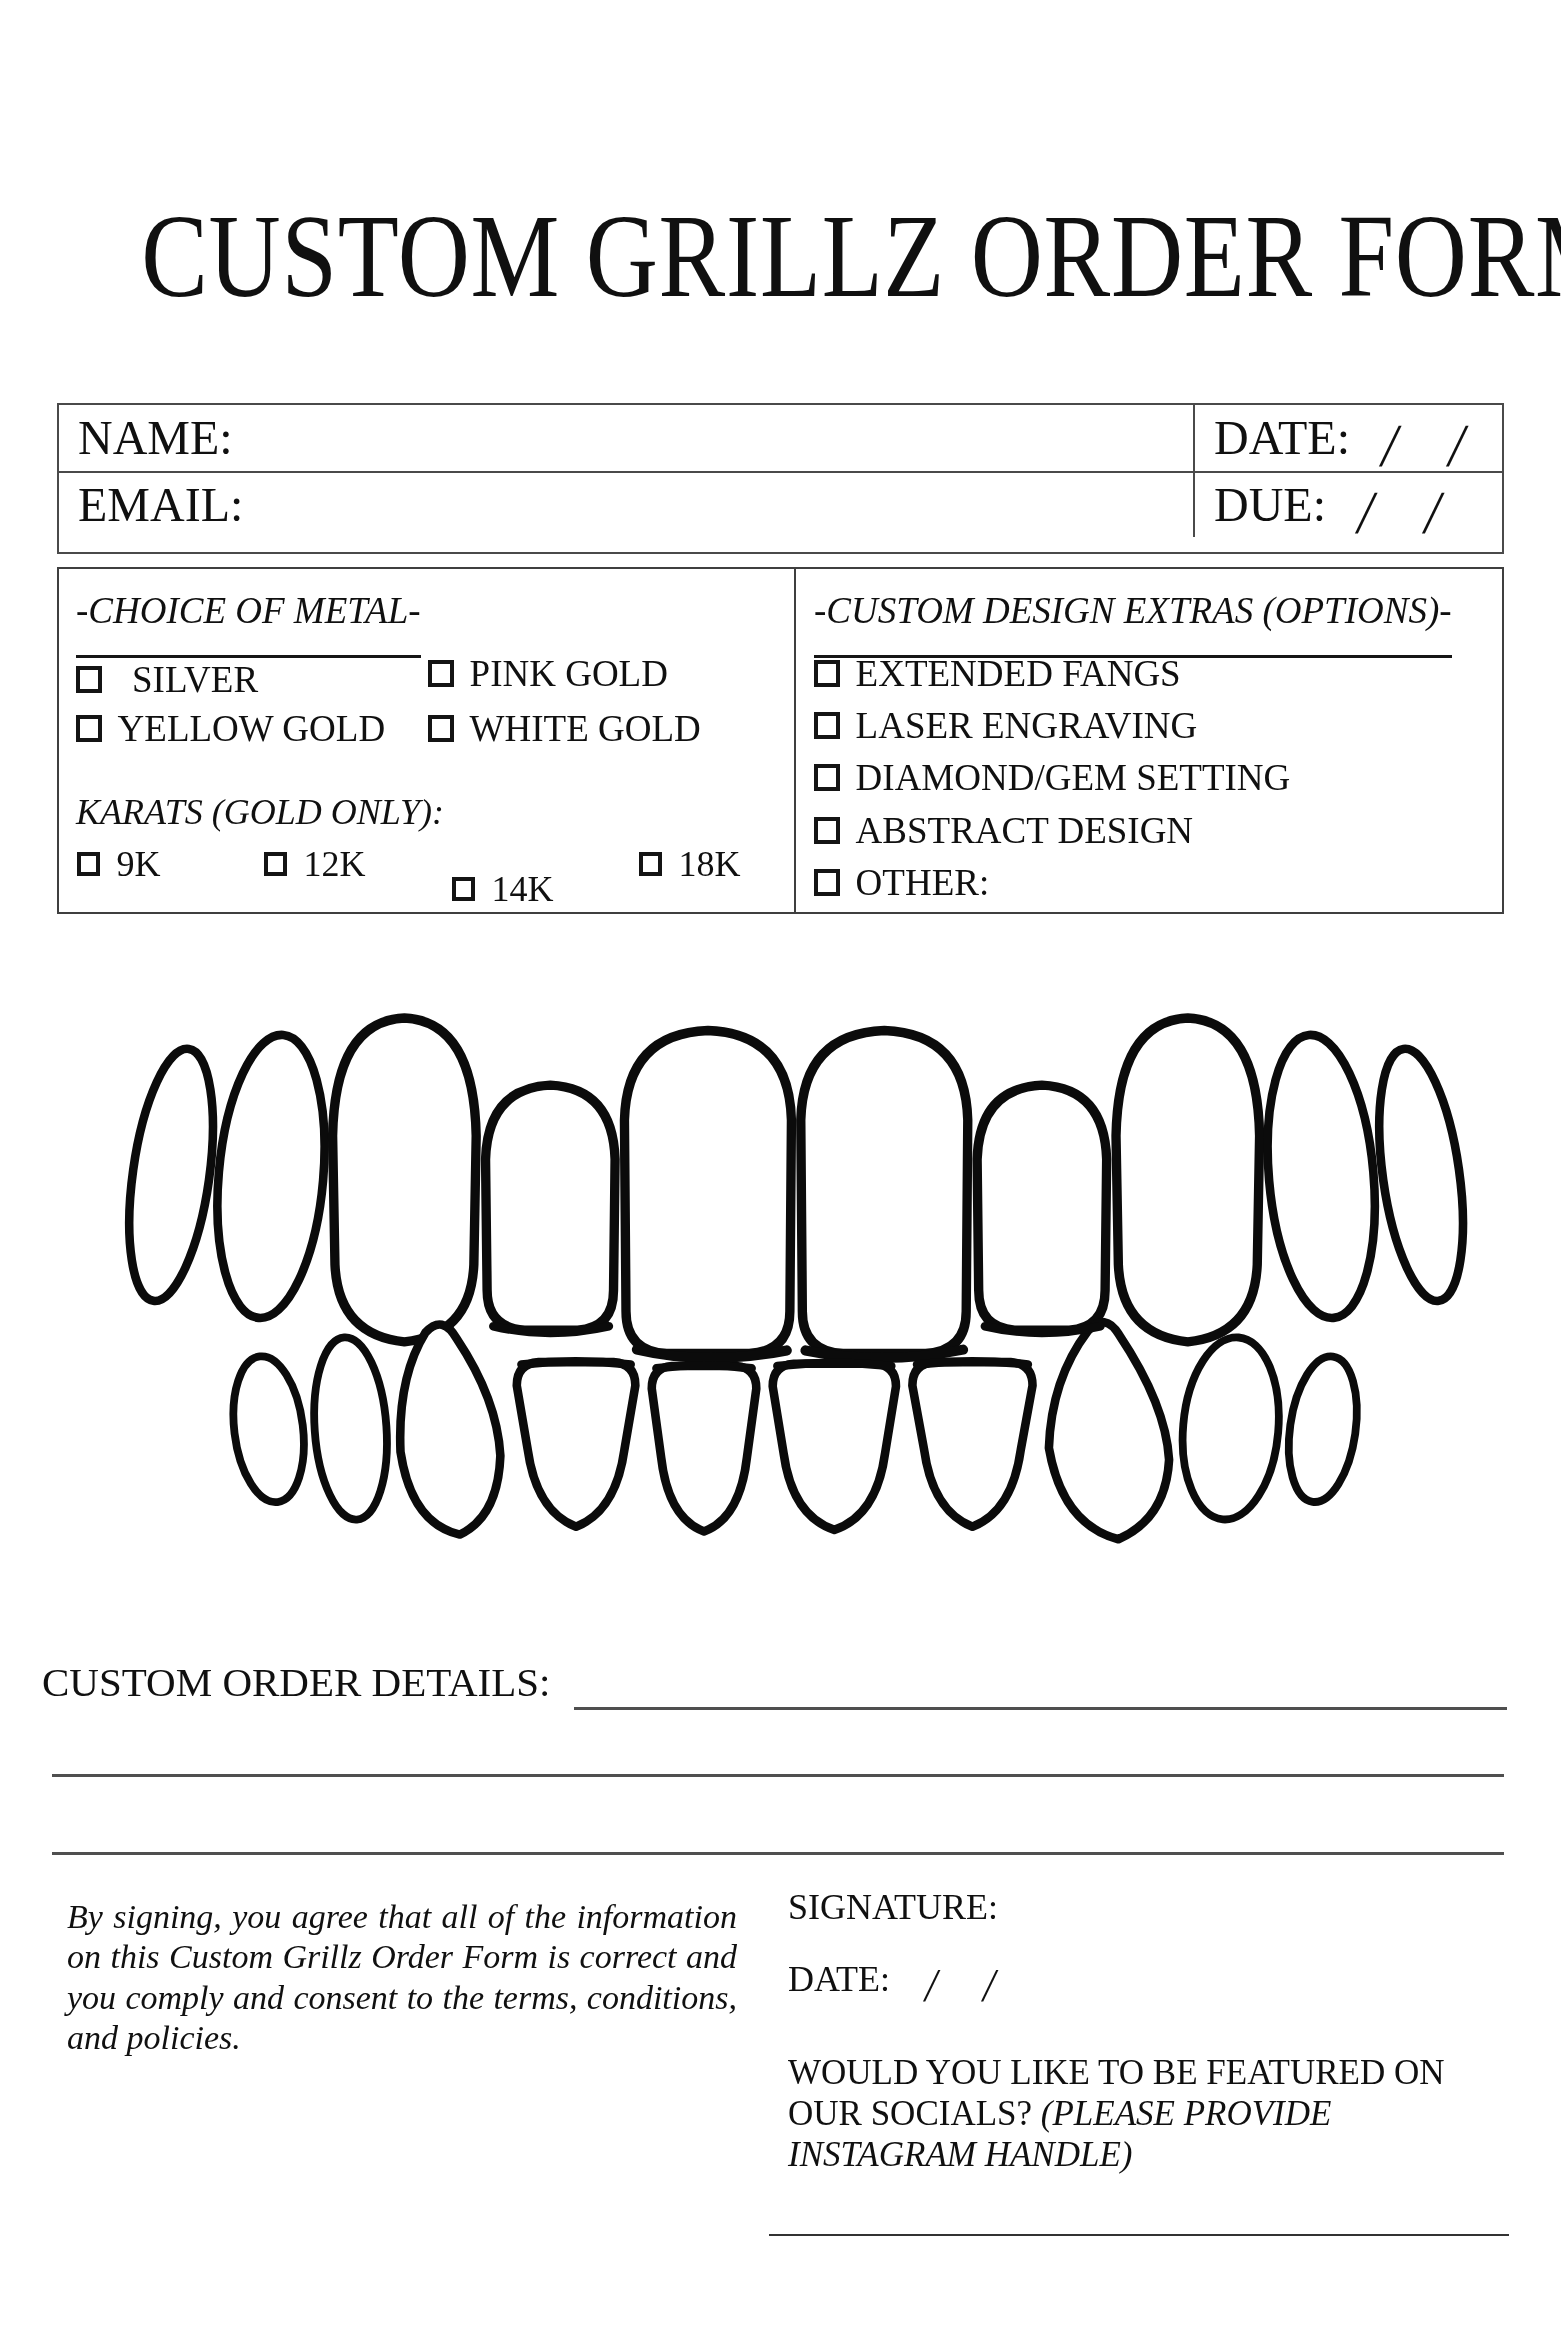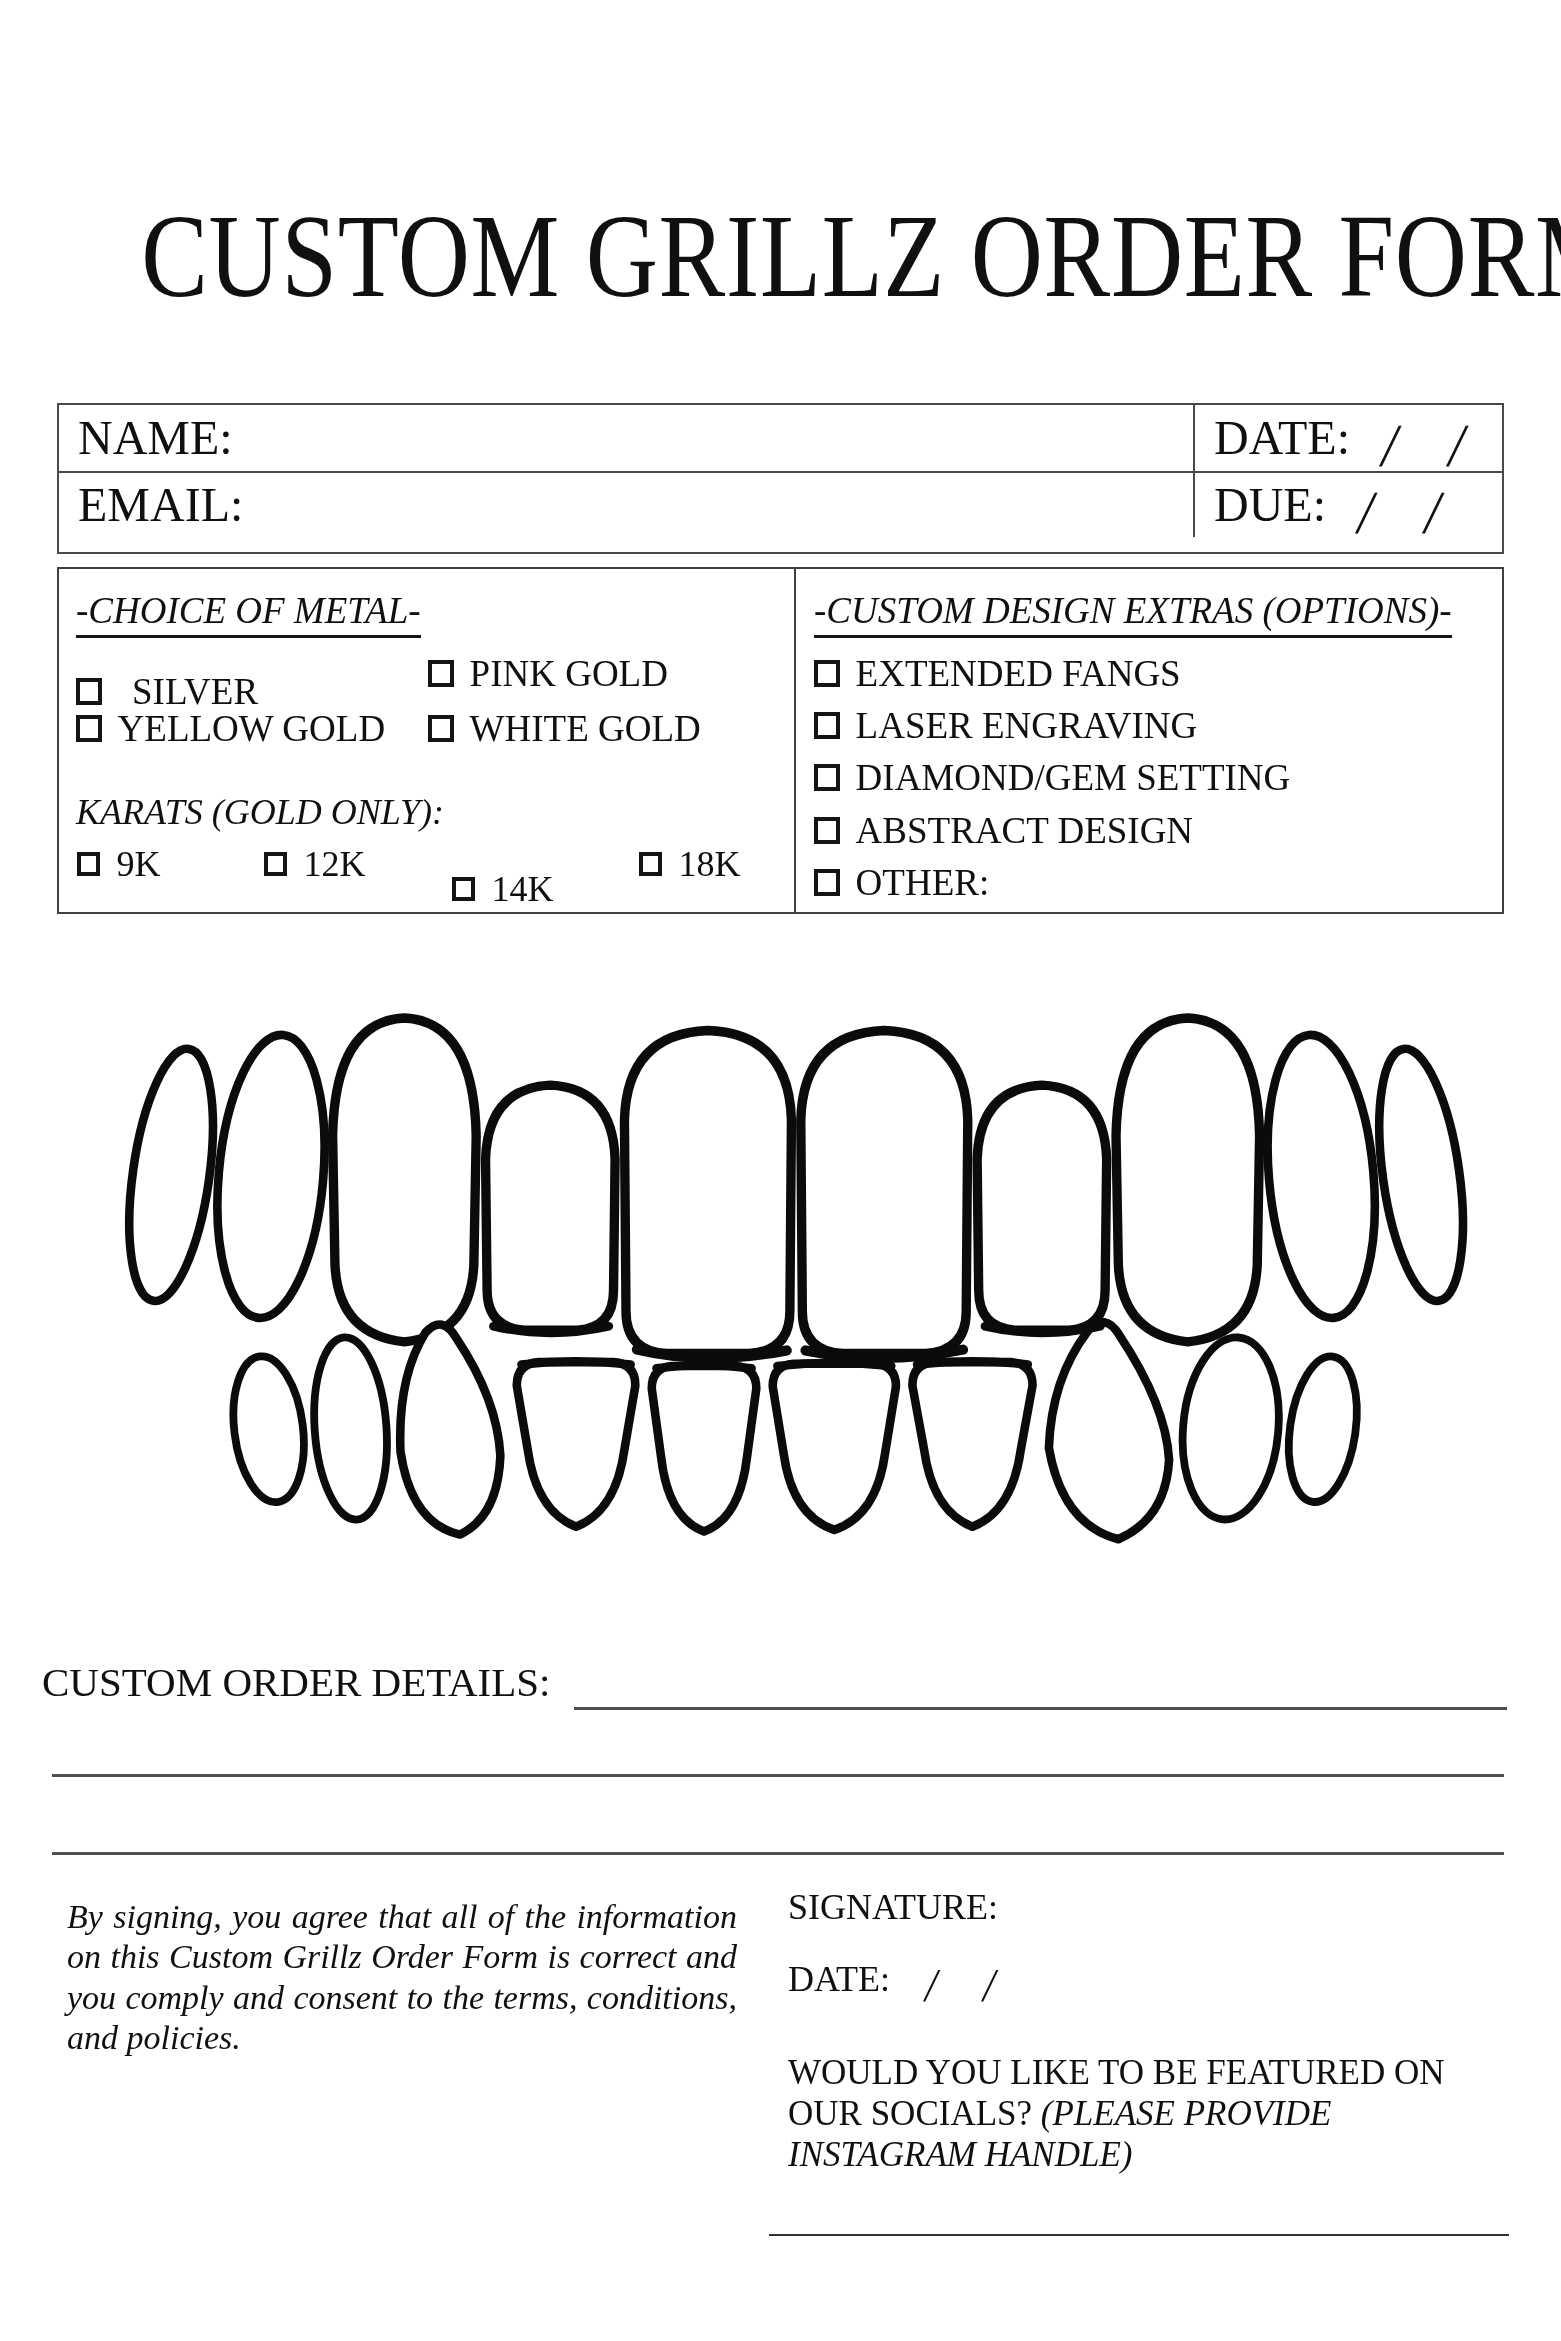--- a/index.html
+++ b/index.html
@@ -22,21 +22,21 @@
   .cell.side { flex:1; border-left:2.3px solid #4a4a4a; overflow:visible; }
   .fill-area { flex:1; height:100%; }
   .slash { font-size:61px; line-height:0; display:inline-block; transform:skewX(-8deg) translateY(7.8px); }
   .slash.s1 { margin-left:33px; }
   .slash.s2 { margin-left:50px; }
 
   
   .opt-box { position:absolute; left:57px; top:567px; width:1447px; height:347px; border:2.3px solid #3f3f3f; }
   .opt-divider { position:absolute; left:735px; top:0; bottom:0; width:0; border-left:2.3px solid #3f3f3f; }
   .sec-h { position:absolute; font-style:italic; font-size:37px; line-height:1; white-space:nowrap; }
-  .sec-h span { border-bottom:3.1px solid #151515; padding-bottom:4px; }
+  .sec-h span { border-bottom:3.1px solid #151515; padding-bottom:24px; }
   .opt { position:absolute; display:flex; align-items:center; gap:15.6px; font-size:37px; line-height:1; white-space:nowrap; }
   .opt.karat { gap:17px; font-size:36px; }
   .cb { display:inline-block; width:26px; height:26.5px; border:4.7px solid #141414; background:#fff; flex:none; }
   .cb.sm { width:22.6px; height:24px; }
   .karats-label { position:absolute; font-style:italic; font-size:36px; line-height:1; white-space:nowrap; }
 
   
   .teeth { position:absolute; left:0; top:1011px; }
 
   
@@ -93,21 +93,21 @@
       </div>
     </div>
   </div>
 
   <div class="opt-box">
     <div class="opt-divider"></div>
 
     <div class="sec-h" style="left:17px; top:23.4px;">
       <span>-CHOICE OF METAL-</span>
     </div>
-    <div class="opt" style="left:17px; top:104px;gap:30px;">
+    <div class="opt" style="left:17px; top:92px;gap:30px;">
       <span class="cb"></span>
       <span>SILVER</span>
     </div>
     <div class="opt" style="left:369px; top:86px;">
       <span class="cb"></span>
       <span>PINK GOLD</span>
     </div>
     <div class="opt" style="left:17px; top:141px;">
       <span class="cb"></span>
       <span>YELLOW GOLD</span>

